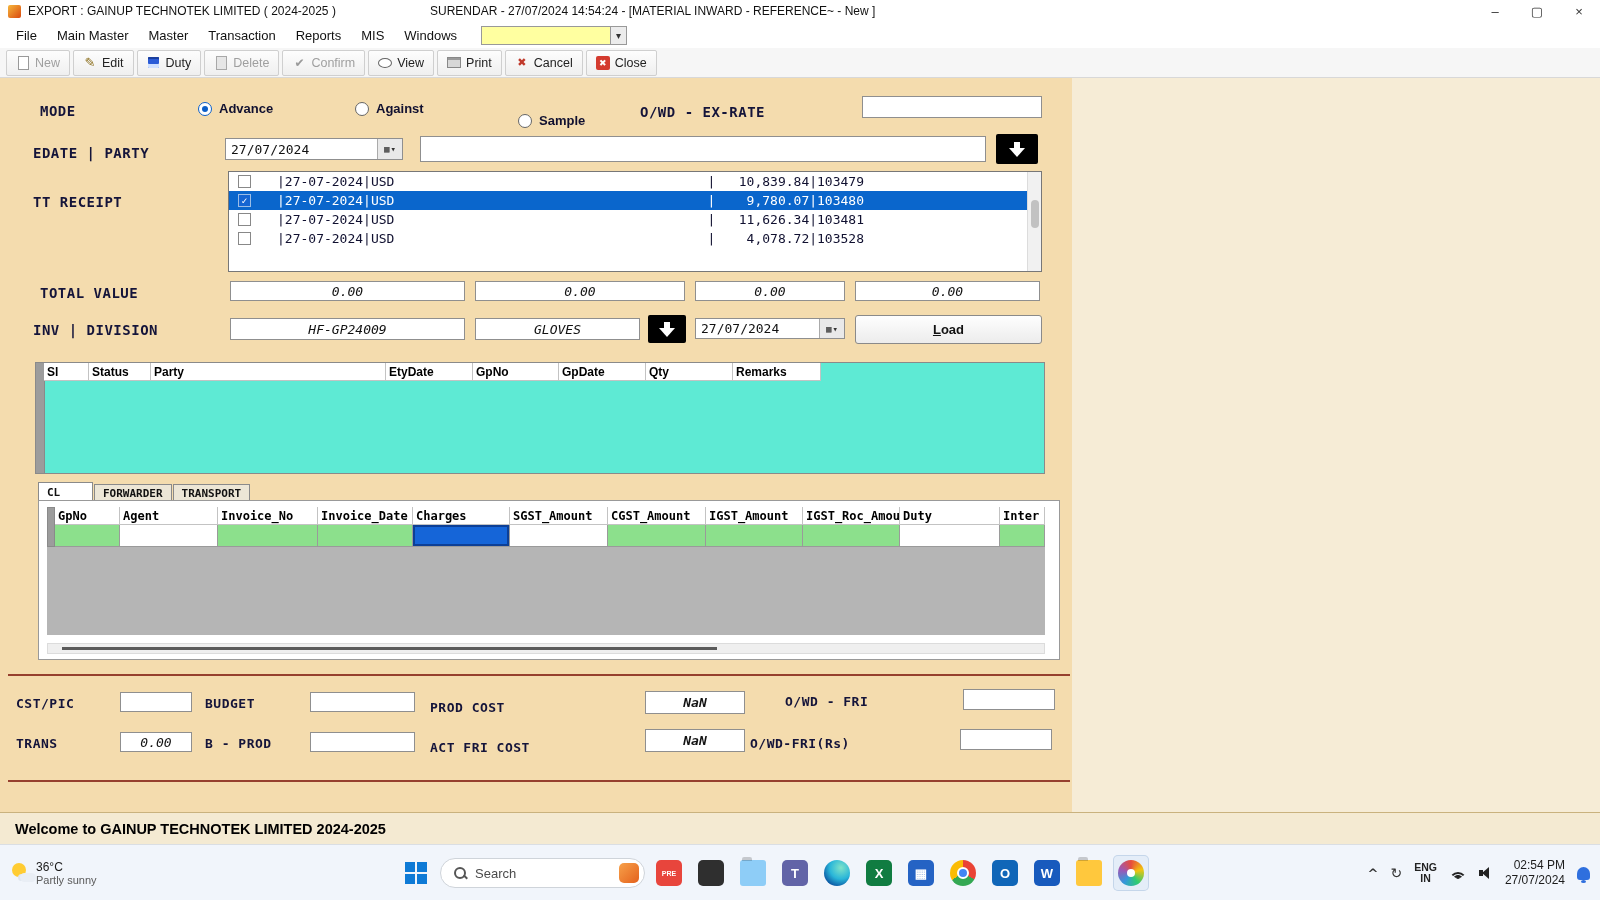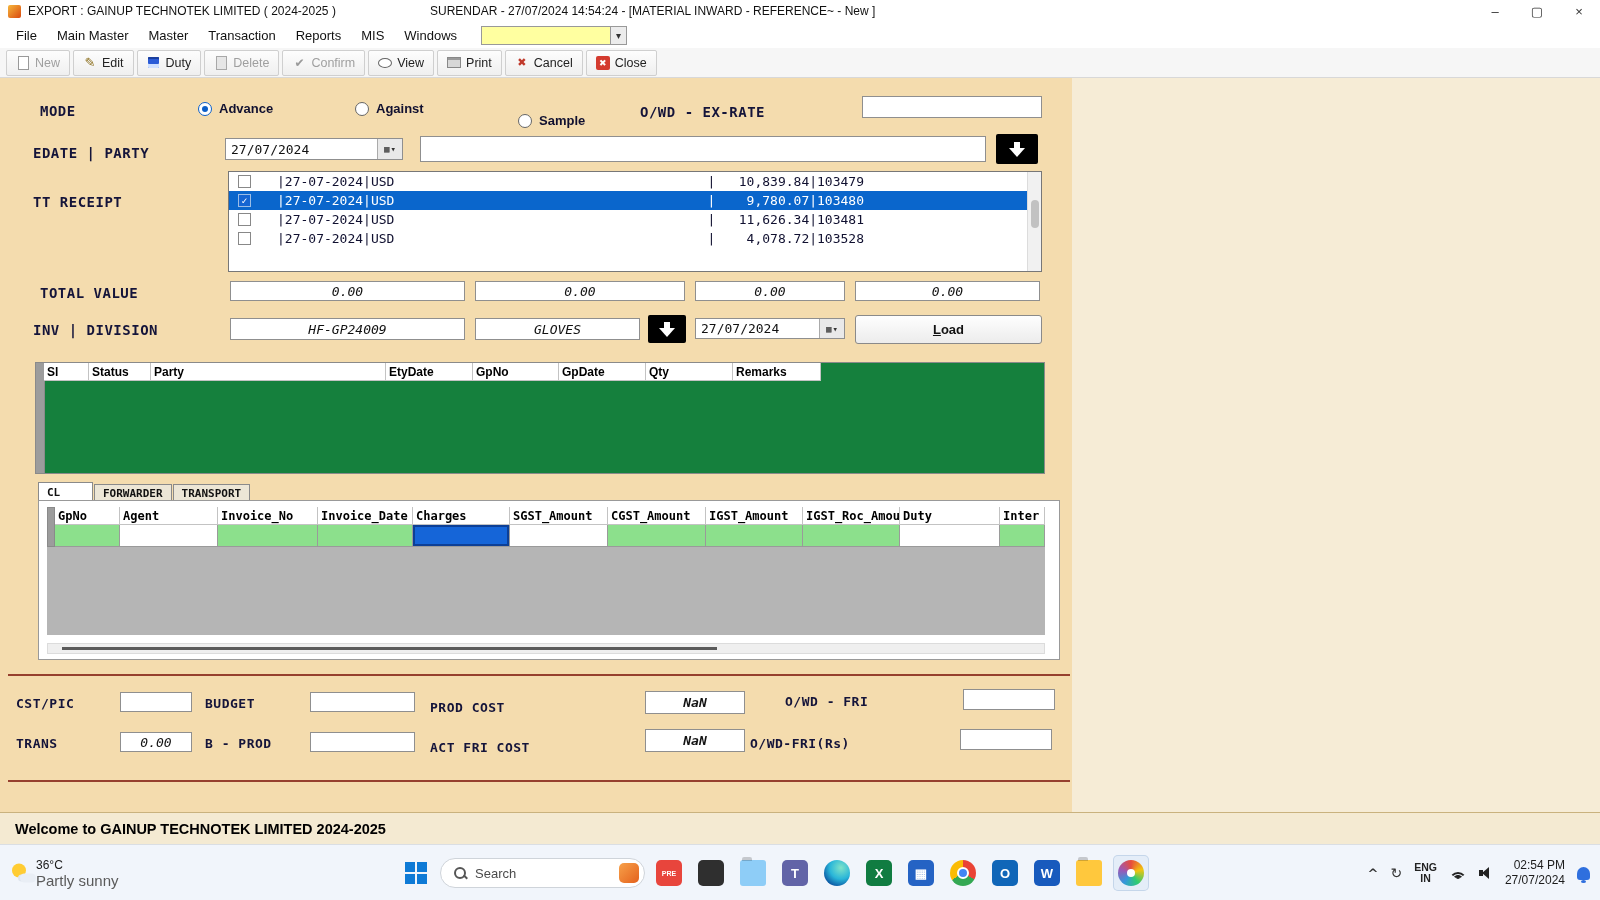--- a/index.html
+++ b/index.html
@@ -86,21 +86,21 @@
   .tt-text{padding-left:26px;}
   .tt-scroll{position:absolute;right:0;top:0;bottom:0;width:13px;background:#f1f1f1;border-left:1px solid #dcdcdc;}
   .tt-thumb{position:absolute;right:2px;top:28px;width:8px;height:28px;background:#c2c2c2;border-radius:4px;}
 
   .load-btn{position:absolute;left:855px;top:237px;width:185px;height:27px;border:1px solid #8a8a8a;
             border-radius:3px;background:linear-gradient(#fefefe,#ececec);display:flex;align-items:center;
             justify-content:center;}
   .load-txt{display:block;font:bold 13px "Liberation Sans",sans-serif;color:#111;}
   .load-txt::first-letter{text-decoration:underline;}
 
-  .g1{position:absolute;left:35px;top:284px;width:1008px;height:110px;background:#15803d;border:1px solid #8a8a8a;}
+  .g1{position:absolute;left:35px;top:284px;width:1008px;height:110px;background:#5eead4;border:1px solid #8a8a8a;}
   .g1-rowhdr{position:absolute;left:0;top:0;width:8px;height:100%;background:#9c9c9c;border-right:1px solid #8a8a8a;}
   .g1-header{position:absolute;left:8px;top:0;display:flex;}
   .gh{height:18px;box-sizing:border-box;background:#fff;border-right:1px solid #c3c3c3;
       border-bottom:1px solid #c3c3c3;display:flex;align-items:center;padding-left:3px;
       font:bold 12px "DejaVu Sans Mono",monospace;color:#000;white-space:nowrap;overflow:hidden;}
   .g1h{font:bold 12px "Liberation Sans",sans-serif;}
 
   .tabs{position:absolute;left:38px;top:404px;display:flex;align-items:flex-end;}
   .tab{font:bold 11px "DejaVu Sans Mono",monospace;background:#ece6d6;border:1px solid #8a8a8a;
        height:18px;box-sizing:border-box;display:flex;align-items:center;padding:0 8px;margin-right:1px;color:#111;}
@@ -127,21 +127,21 @@
   .status-text{font:bold 14.5px "Liberation Sans",sans-serif;color:#000;padding-left:8px;}
 
   
   .taskbar{position:absolute;left:0;top:844px;width:1600px;height:56px;background:#f1f5fb;border-top:1px solid #dadee3;}
   .weather{position:absolute;left:10px;top:50%;transform:translateY(-50%);display:flex;align-items:center;}
   .wicon{position:relative;width:26px;height:24px;}
   .sun{position:absolute;left:2px;top:2px;width:14px;height:14px;border-radius:50%;background:#ffcc33;}
   .cloud{position:absolute;right:0;bottom:3px;width:16px;height:9px;border-radius:8px;background:#e9eef5;
          box-shadow:-3px 0 0 -1px #dfe6ef;}
   .wtemp{font-size:12px;color:#1b1b1b;}
-  .wdesc{font-size:15px;color:#5a5a5a;}
+  .wdesc{font-size:11px;color:#5a5a5a;}
   .tb-center{position:absolute;left:398px;top:50%;transform:translateY(-50%);display:flex;align-items:center;gap:6px;}
   .tb-app{width:36px;height:36px;border-radius:5px;display:flex;align-items:center;justify-content:center;}
   .tb-app.active{background:#e4edf8;box-shadow:inset 0 0 0 1px #c5d6ea;}
   .start-grid{display:grid;grid-template-columns:10px 10px;gap:2px;}
   .start-grid i{width:10px;height:10px;background:#0e7ad6;display:block;}
   .search-pill{width:205px;height:30px;border-radius:15px;background:#fff;border:1px solid #cfd4da;
                display:flex;align-items:center;gap:8px;padding:0 5px 0 12px;box-sizing:border-box;}
   .mag{position:relative;width:14px;height:14px;display:inline-block;flex:0 0 auto;}
   .mag::before{content:"";position:absolute;left:1px;top:1px;width:8px;height:8px;border:2px solid #555;border-radius:50%;}
   .mag::after{content:"";position:absolute;left:10px;top:10px;width:5px;height:2px;background:#555;transform:rotate(45deg);}

